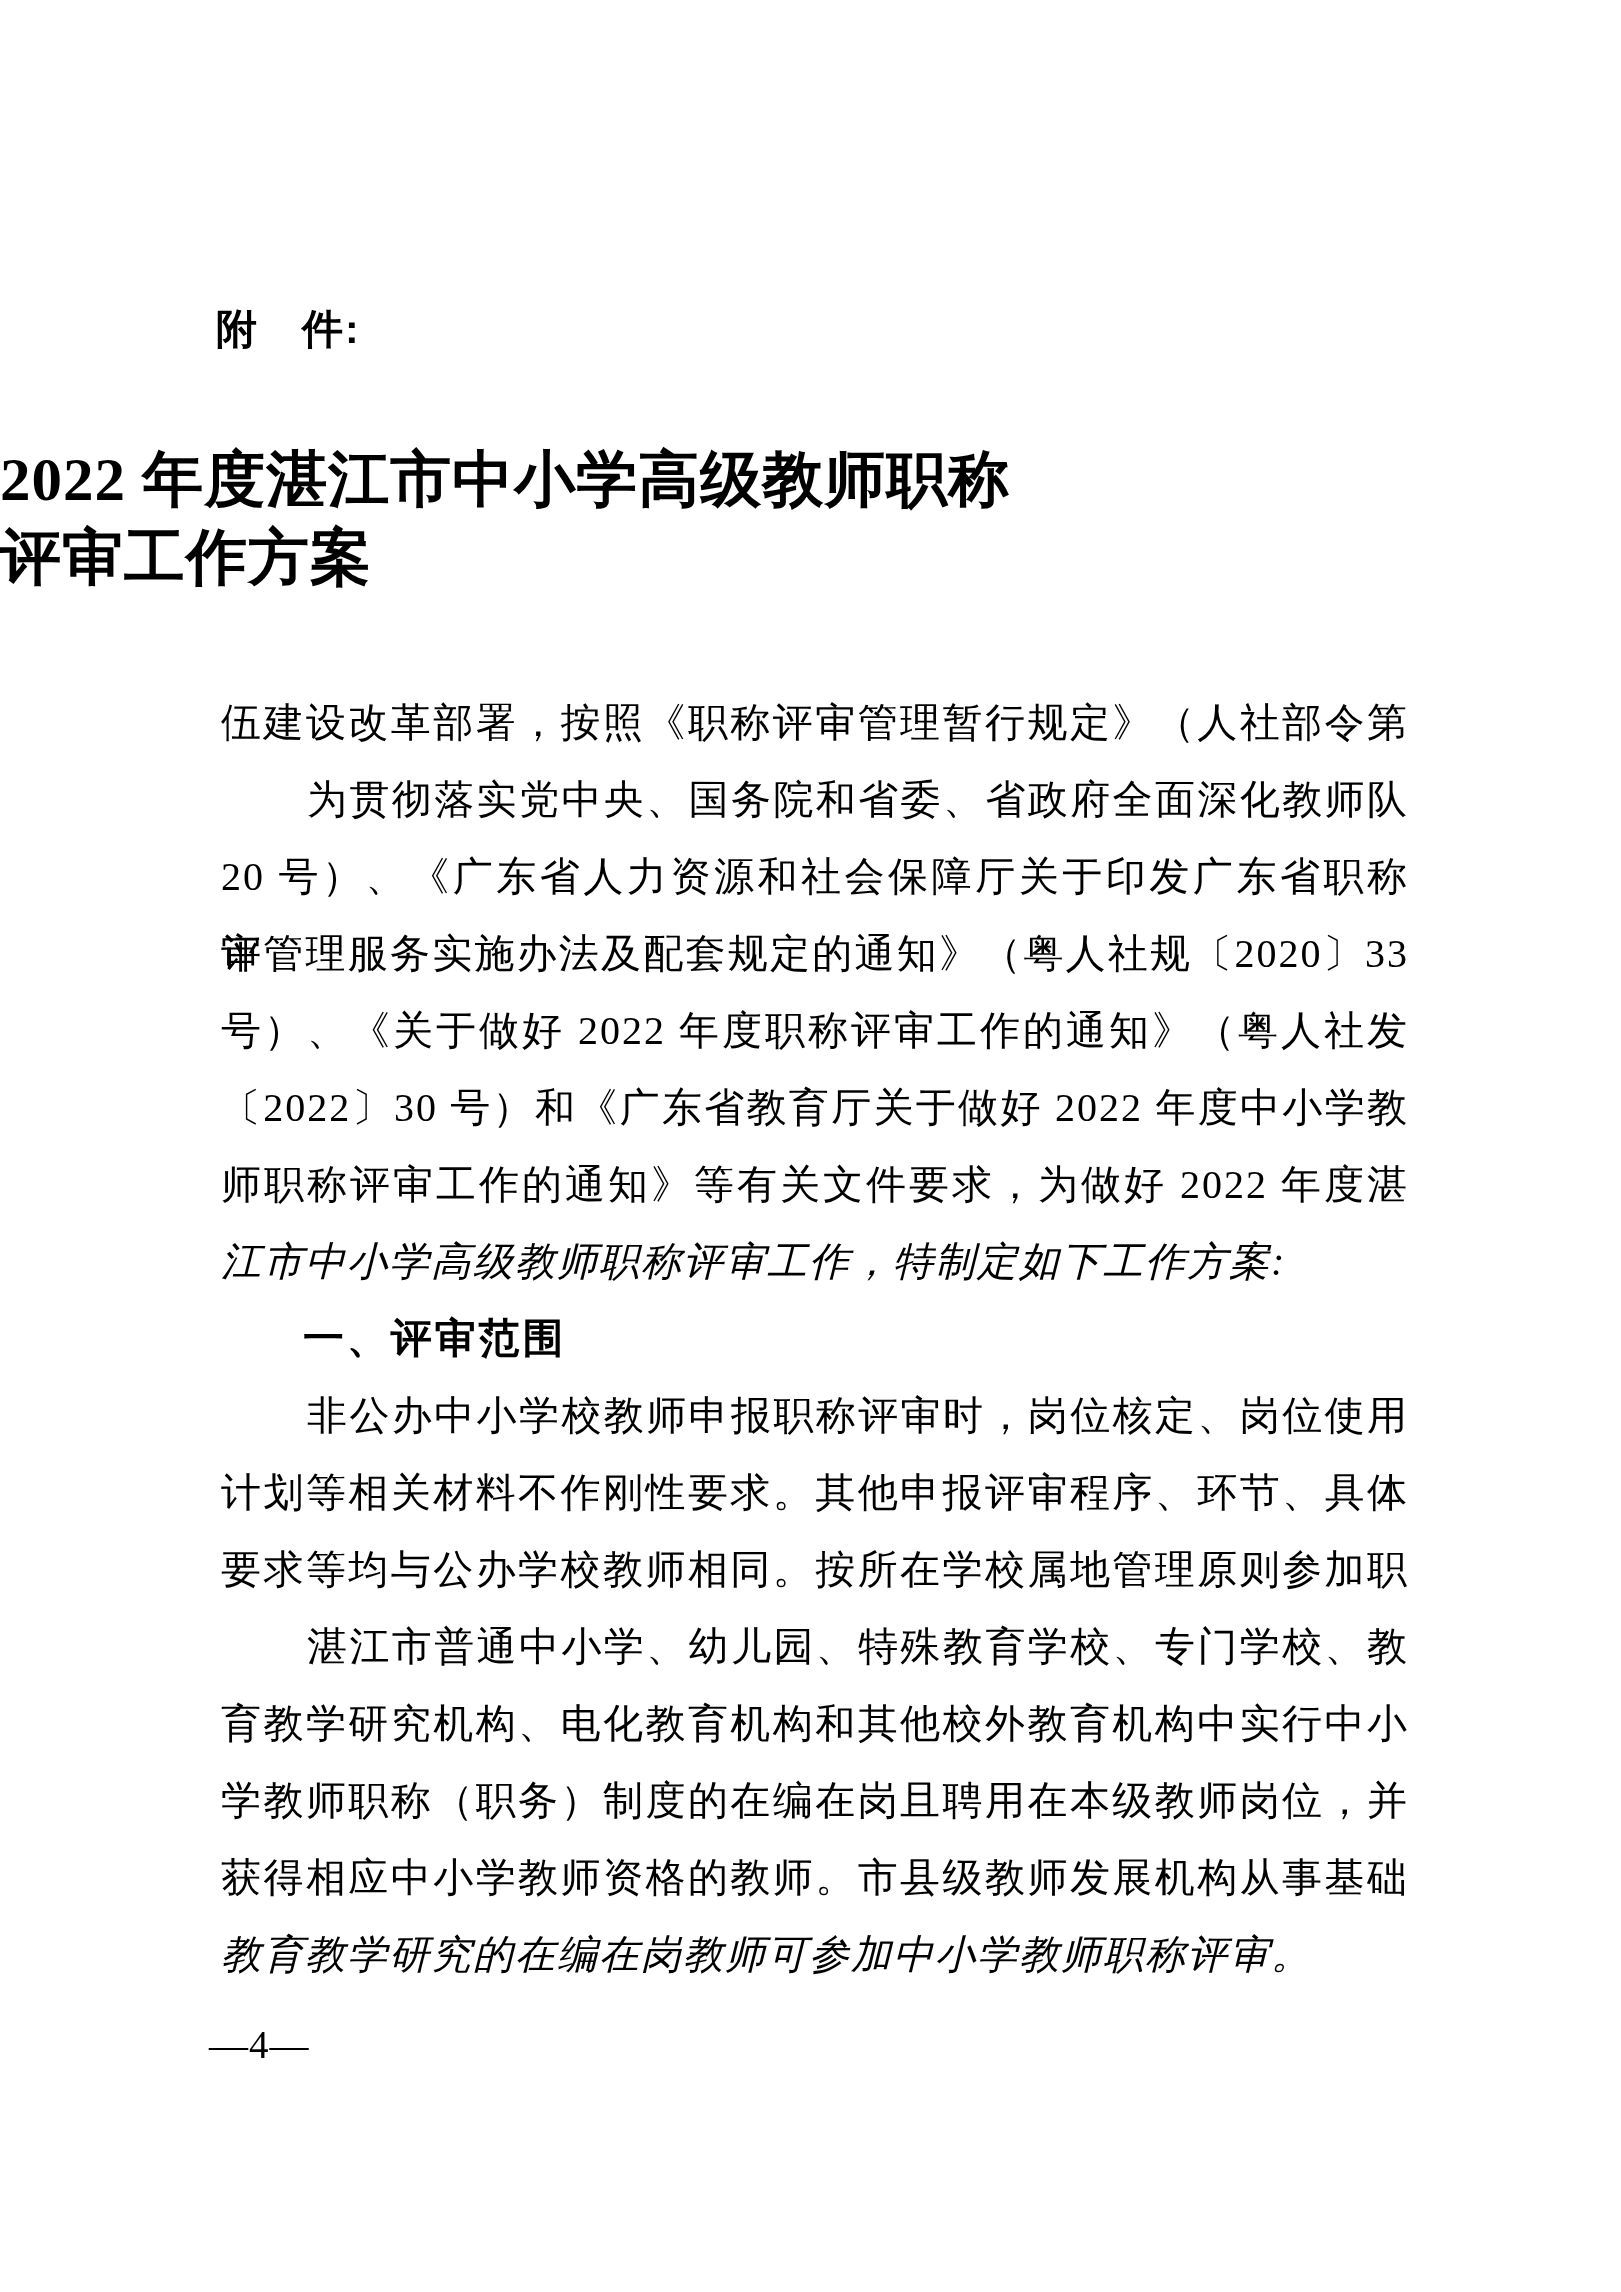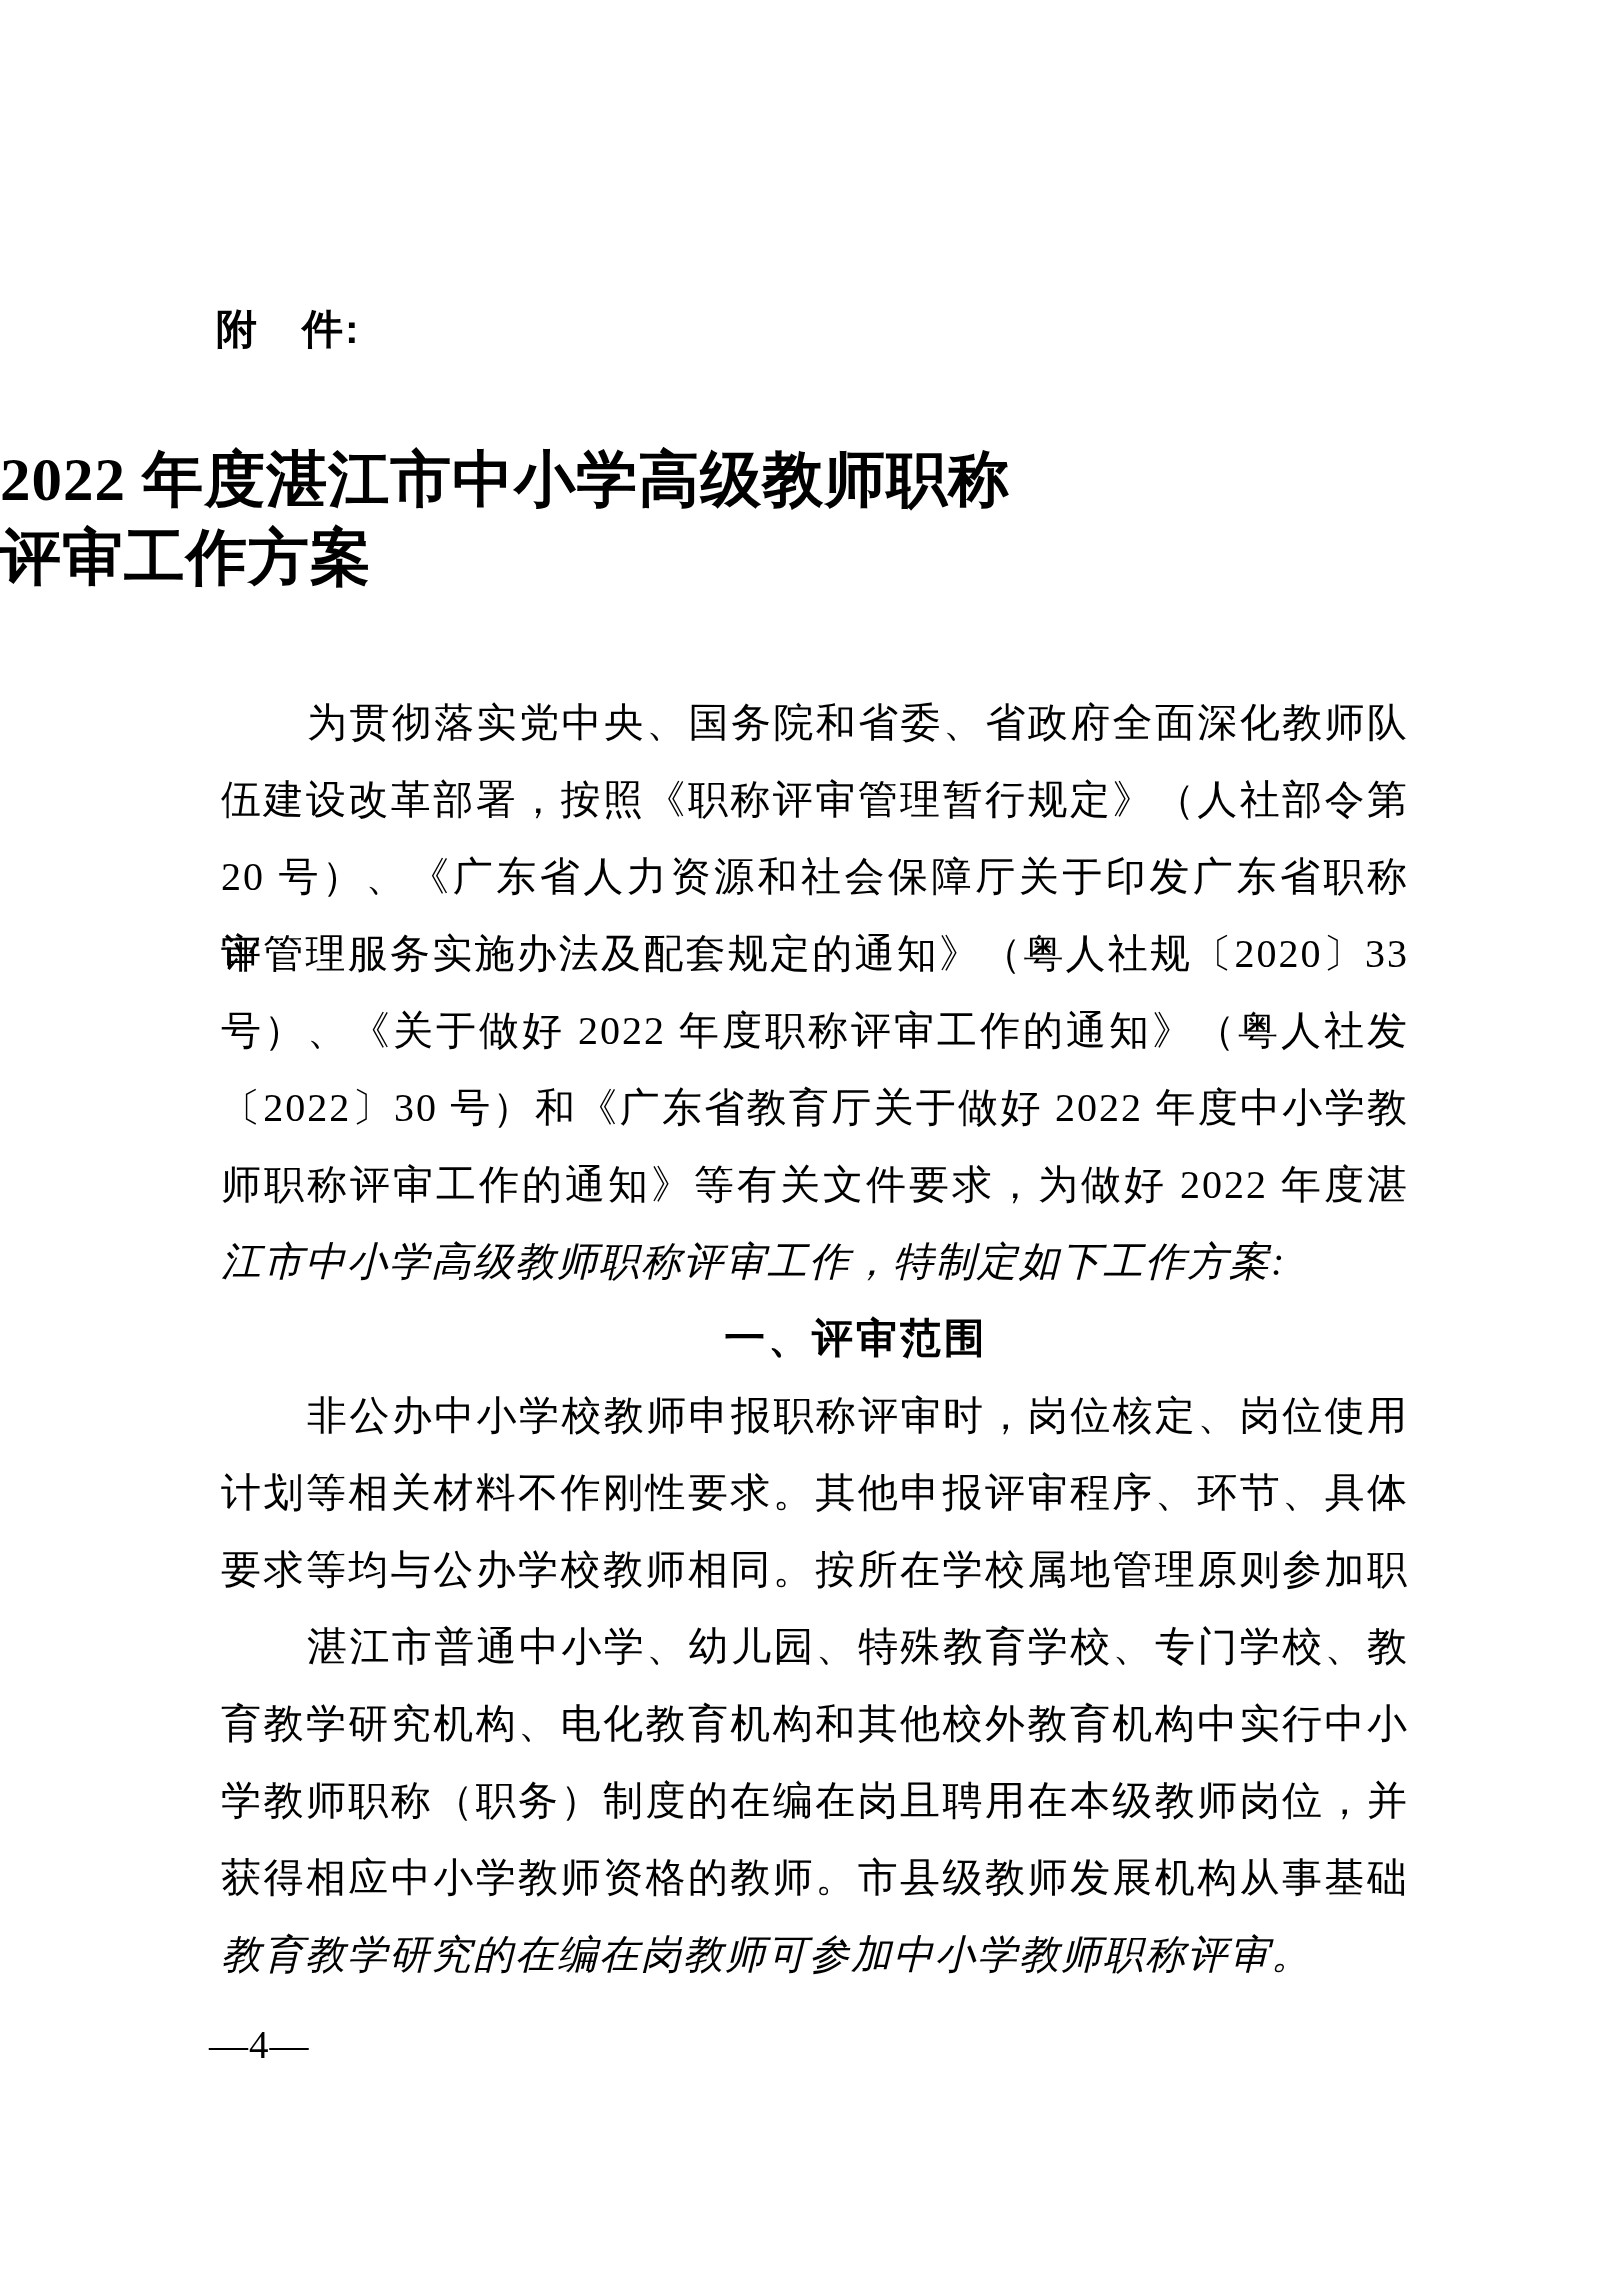--- a/index.html
+++ b/index.html
@@ -66,21 +66,20 @@
     font-style: italic;
   }
   .section-heading {
     height: 77px;
     line-height: 77px;
     padding-left: 82px;
     font-family: Liberation Sans, sans-serif;
     font-weight: bold;
     font-size: 41px;
     letter-spacing: 2.9px;
-    text-align: center;
   }
   .page-number {
     position: absolute;
     left: 209px;
     top: 2021px;
     font-family: "Liberation Serif", serif;
     font-size: 39px;
     line-height: 47px;
     letter-spacing: 1px;
   }
@@ -93,22 +92,22 @@
   <div class="attachment-label">附　件:</div>
 
   <div class="doc-title">
     <div>2022 年度湛江市中小学高级教师职称</div>
     <div>评审工作方案</div>
   </div>
 
   <div class="content">
 
     <div>
+      <div class="line">伍建设改革部署，按照《职称评审管理暂行规定》（人社部令第</div>
       <div class="line indent">为贯彻落实党中央、国务院和省委、省政府全面深化教师队</div>
-      <div class="line">伍建设改革部署，按照《职称评审管理暂行规定》（人社部令第</div>
       <div class="line">20 号）、《广东省人力资源和社会保障厅关于印发广东省职称评</div>
       <div class="line">审管理服务实施办法及配套规定的通知》（粤人社规〔2020〕33</div>
       <div class="line">号）、《关于做好 2022 年度职称评审工作的通知》（粤人社发</div>
       <div class="line">〔2022〕30 号）和《广东省教育厅关于做好 2022 年度中小学教</div>
       <div class="line">师职称评审工作的通知》等有关文件要求，为做好 2022 年度湛</div>
       <div class="line natural">江市中小学高级教师职称评审工作，特制定如下工作方案:</div>
     </div>
 
     <div class="section-heading">一、评审范围</div>
 

